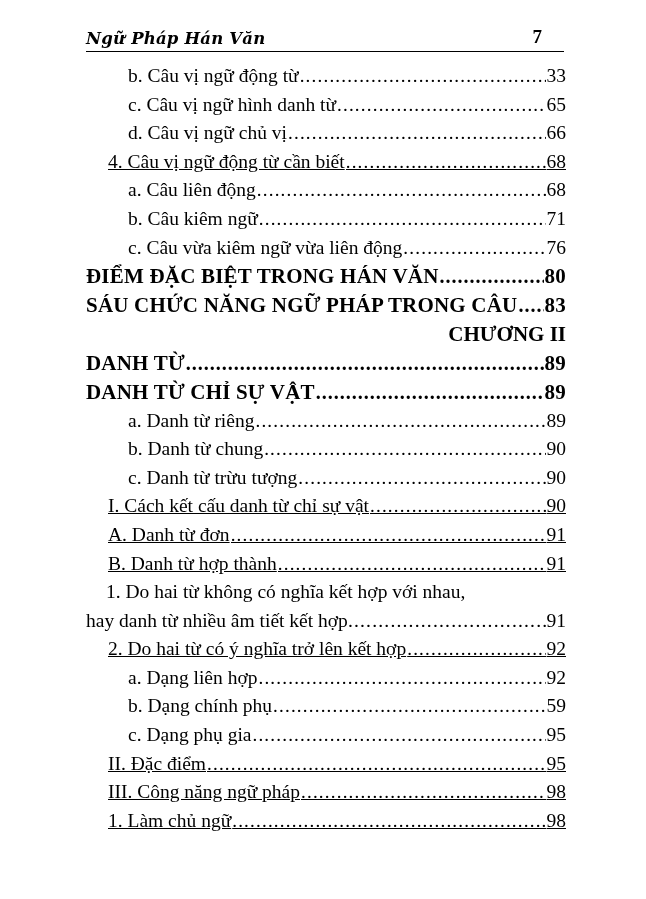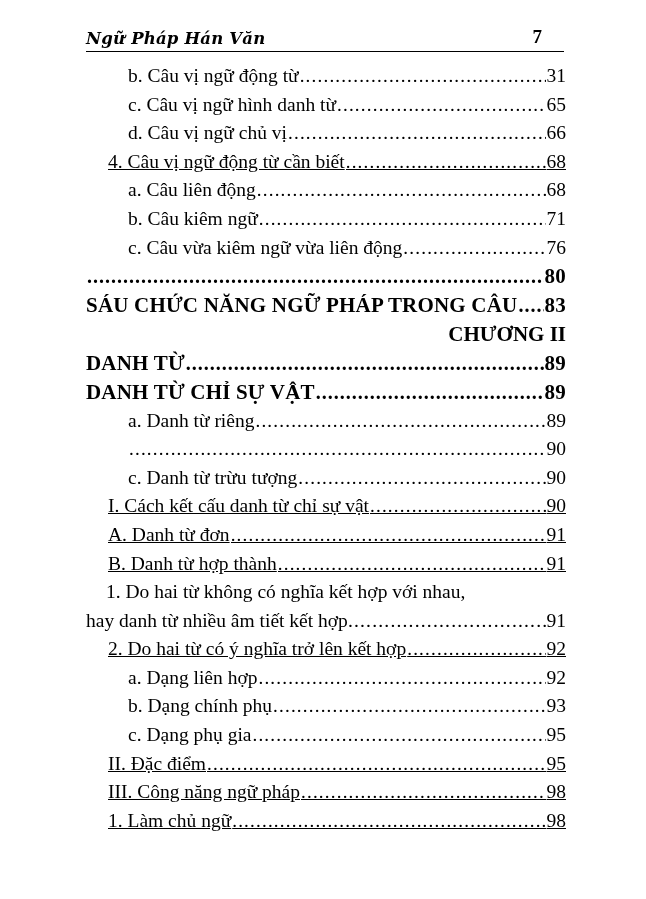--- a/index.html
+++ b/index.html
@@ -125,21 +125,21 @@
 
   <div class="header">
     <div class="header-title">Ngữ Pháp Hán Văn</div>
     <div class="header-page">7</div>
   </div>
 
   <div class="toc" id="toc-list">
       <div class="toc-row lvl-3">
         <span class="label">b. Câu vị ngữ động từ</span>
         <span class="dots">........................................................................................................................</span>
-        <span class="page-num">31</span>
+        <span class="page-num">33</span>
       </div>
       <div class="toc-row lvl-3">
         <span class="label">c. Câu vị ngữ hình danh từ</span>
         <span class="dots">........................................................................................................................</span>
         <span class="page-num">65</span>
       </div>
       <div class="toc-row lvl-3">
         <span class="label">d. Câu vị ngữ chủ vị</span>
         <span class="dots">........................................................................................................................</span>
         <span class="page-num">66</span>
@@ -158,20 +158,21 @@
         <span class="label">b. Câu kiêm ngữ</span>
         <span class="dots">........................................................................................................................</span>
         <span class="page-num">71</span>
       </div>
       <div class="toc-row lvl-3">
         <span class="label">c. Câu vừa kiêm ngữ vừa liên động</span>
         <span class="dots">........................................................................................................................</span>
         <span class="page-num">76</span>
       </div>
       <div class="toc-row lvl-1 bold-caps">
+        <span class="label">ĐIỂM ĐẶC BIỆT TRONG HÁN VĂN</span>
         <span class="dots">........................................................................................................................</span>
         <span class="page-num">80</span>
       </div>
       <div class="toc-row lvl-1 bold-caps">
         <span class="label">SÁU CHỨC NĂNG NGỮ PHÁP TRONG CÂU</span>
         <span class="dots">........................................................................................................................</span>
         <span class="page-num">83</span>
       </div>
       <div class="chapter"><span>CHƯƠNG II</span></div>
       <div class="toc-row lvl-1 bold-caps">
@@ -183,20 +184,21 @@
         <span class="label">DANH TỪ CHỈ SỰ VẬT</span>
         <span class="dots">........................................................................................................................</span>
         <span class="page-num">89</span>
       </div>
       <div class="toc-row lvl-3">
         <span class="label">a. Danh từ riêng</span>
         <span class="dots">........................................................................................................................</span>
         <span class="page-num">89</span>
       </div>
       <div class="toc-row lvl-3">
+        <span class="label">b. Danh từ chung</span>
         <span class="dots">........................................................................................................................</span>
         <span class="page-num">90</span>
       </div>
       <div class="toc-row lvl-3">
         <span class="label">c. Danh từ trừu tượng</span>
         <span class="dots">........................................................................................................................</span>
         <span class="page-num">90</span>
       </div>
       <div class="toc-row lvl-2">
         <span class="label">I. Cách kết cấu danh từ chỉ sự vật</span>
@@ -229,21 +231,21 @@
         <span class="page-num">92</span>
       </div>
       <div class="toc-row lvl-3">
         <span class="label">a. Dạng liên hợp</span>
         <span class="dots">........................................................................................................................</span>
         <span class="page-num">92</span>
       </div>
       <div class="toc-row lvl-3">
         <span class="label">b. Dạng chính phụ</span>
         <span class="dots">........................................................................................................................</span>
-        <span class="page-num">93</span>
+        <span class="page-num">59</span>
       </div>
       <div class="toc-row lvl-3">
         <span class="label">c. Dạng phụ gia</span>
         <span class="dots">........................................................................................................................</span>
         <span class="page-num">95</span>
       </div>
       <div class="toc-row lvl-2">
         <span class="label">II. Đặc điểm</span>
         <span class="dots">........................................................................................................................</span>
         <span class="page-num">95</span>

